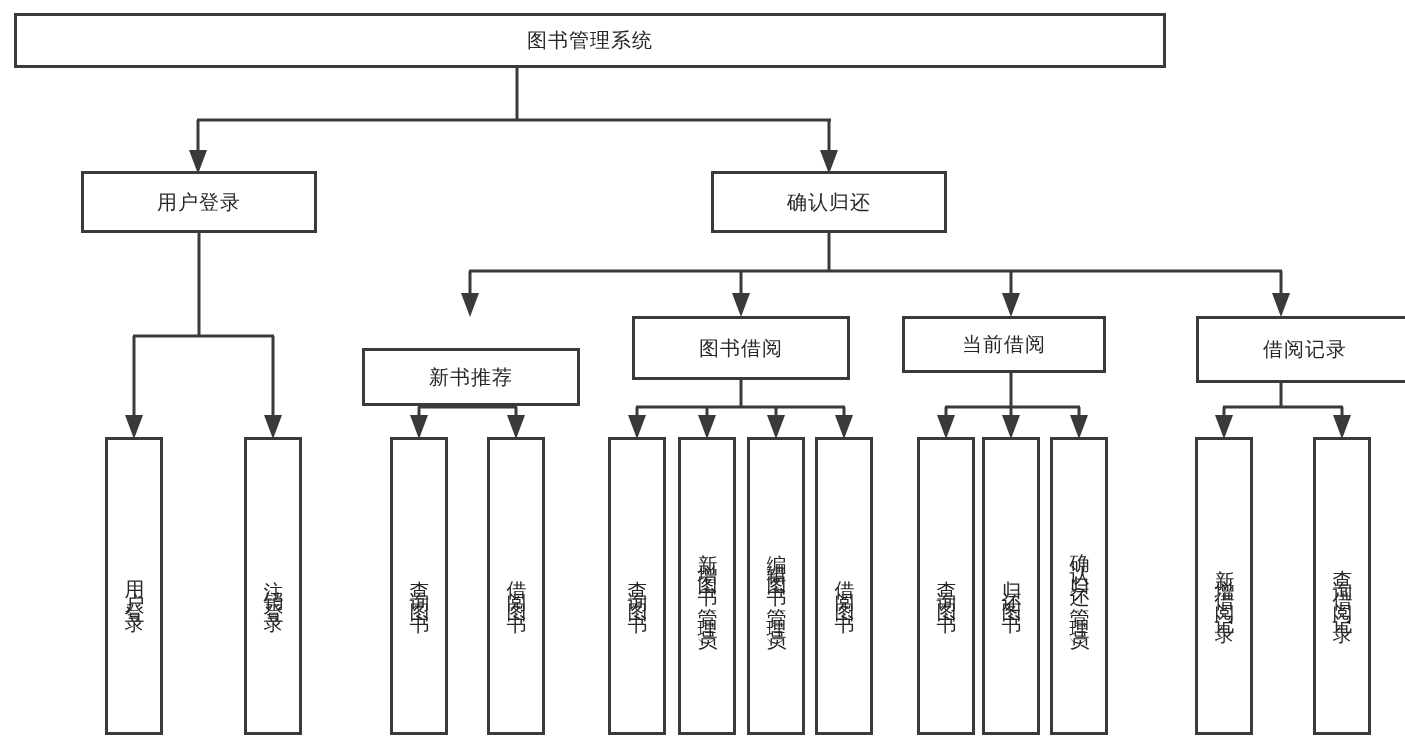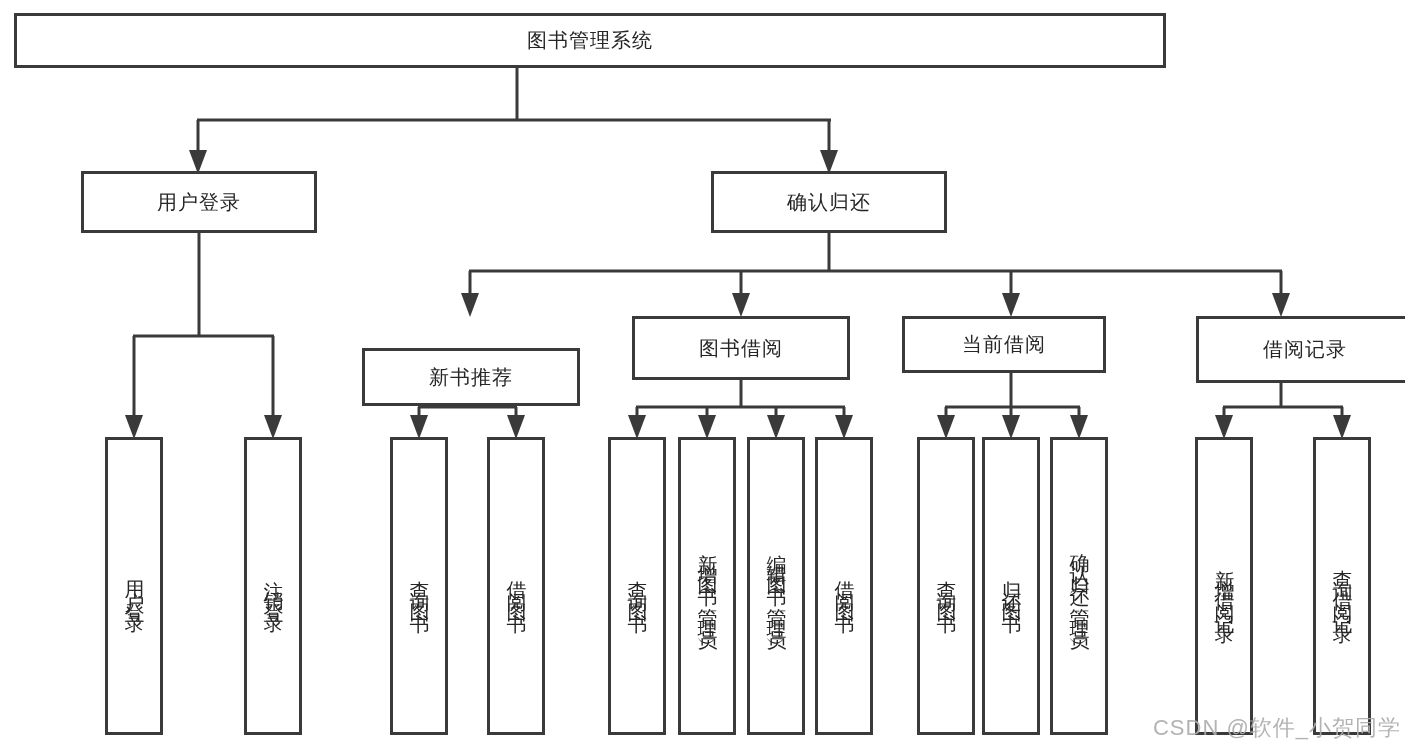--- a/index.html
+++ b/index.html
@@ -133,15 +133,14 @@
   <div class="box vbox" style="left:747px; top:437px; width:58px; height:298px;">编辑图书（管理员）</div>
   <div class="box vbox" style="left:815px; top:437px; width:58px; height:298px;">借阅图书</div>
 
   <div class="box vbox" style="left:917px; top:437px; width:58px; height:298px;">查询图书</div>
   <div class="box vbox" style="left:982px; top:437px; width:58px; height:298px;">归还图书</div>
   <div class="box vbox" style="left:1050px; top:437px; width:58px; height:298px;">确认归还（管理员）</div>
 
   <div class="box vbox" style="left:1195px; top:437px; width:58px; height:298px;">新增借阅记录</div>
   <div class="box vbox" style="left:1313px; top:437px; width:58px; height:298px;">查询借阅记录</div>
 
-  <div class="watermark">CSDN @软件_小贺同学</div>
 
 </div>
 
 </body></html>

